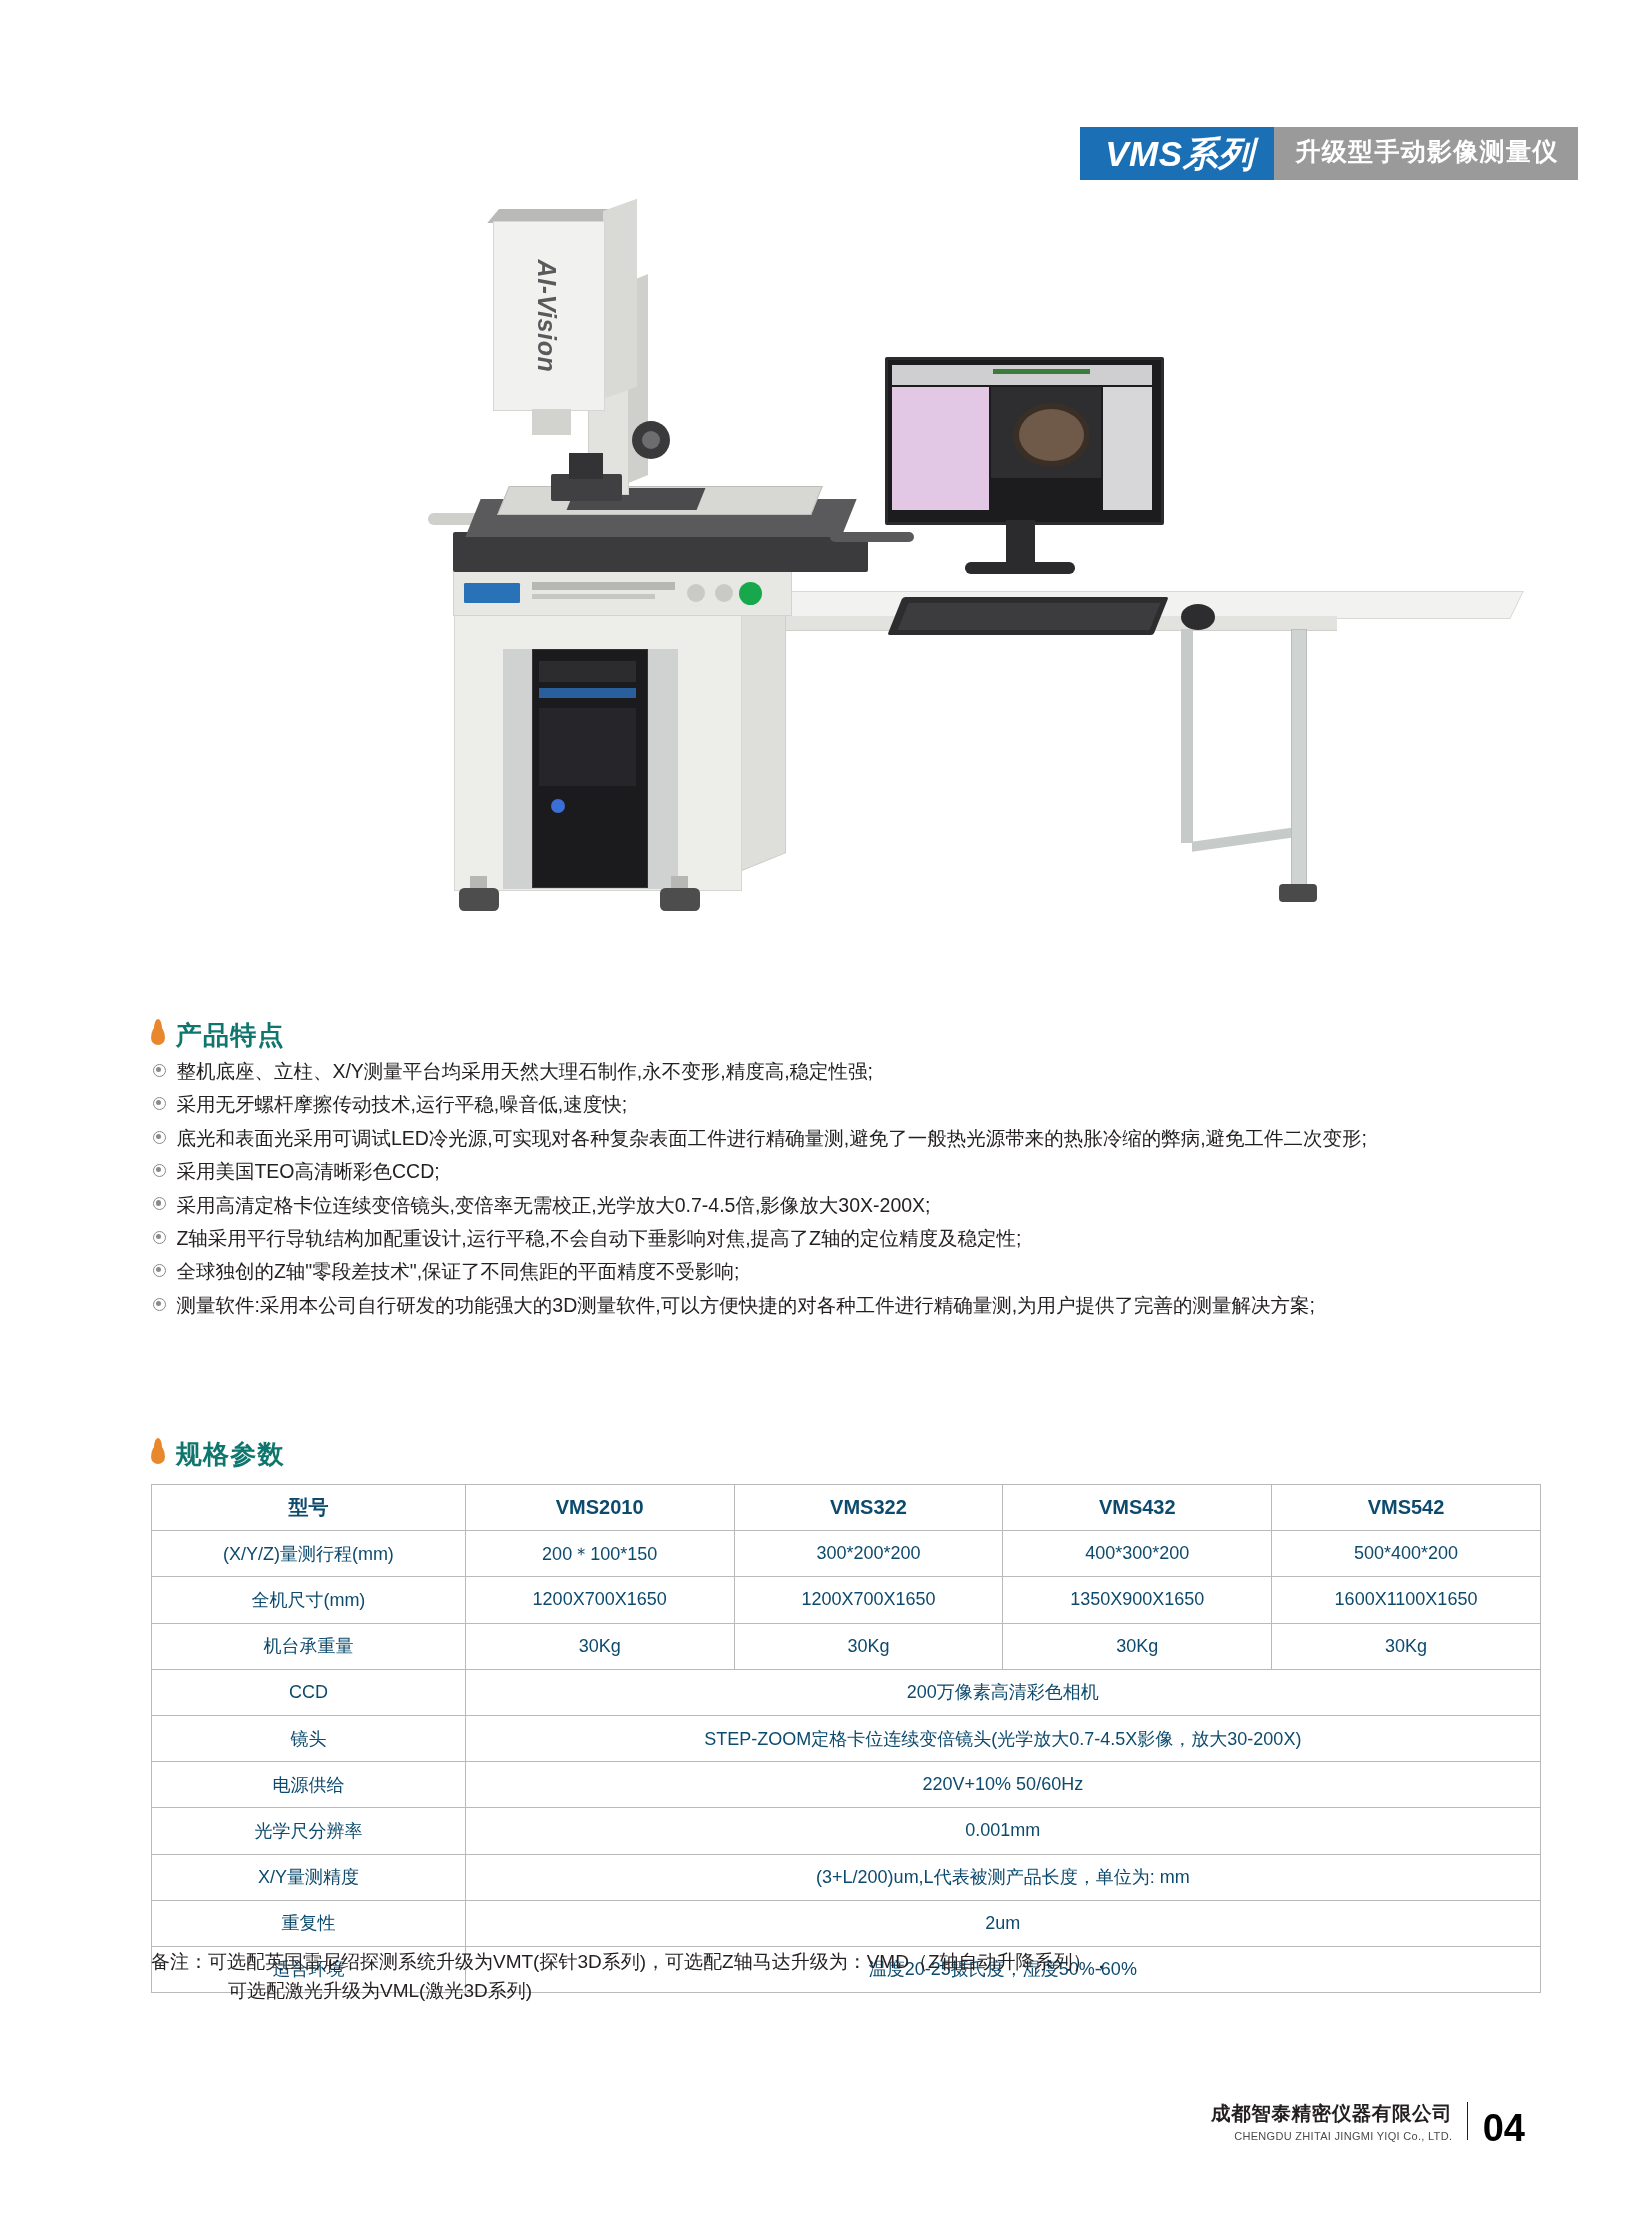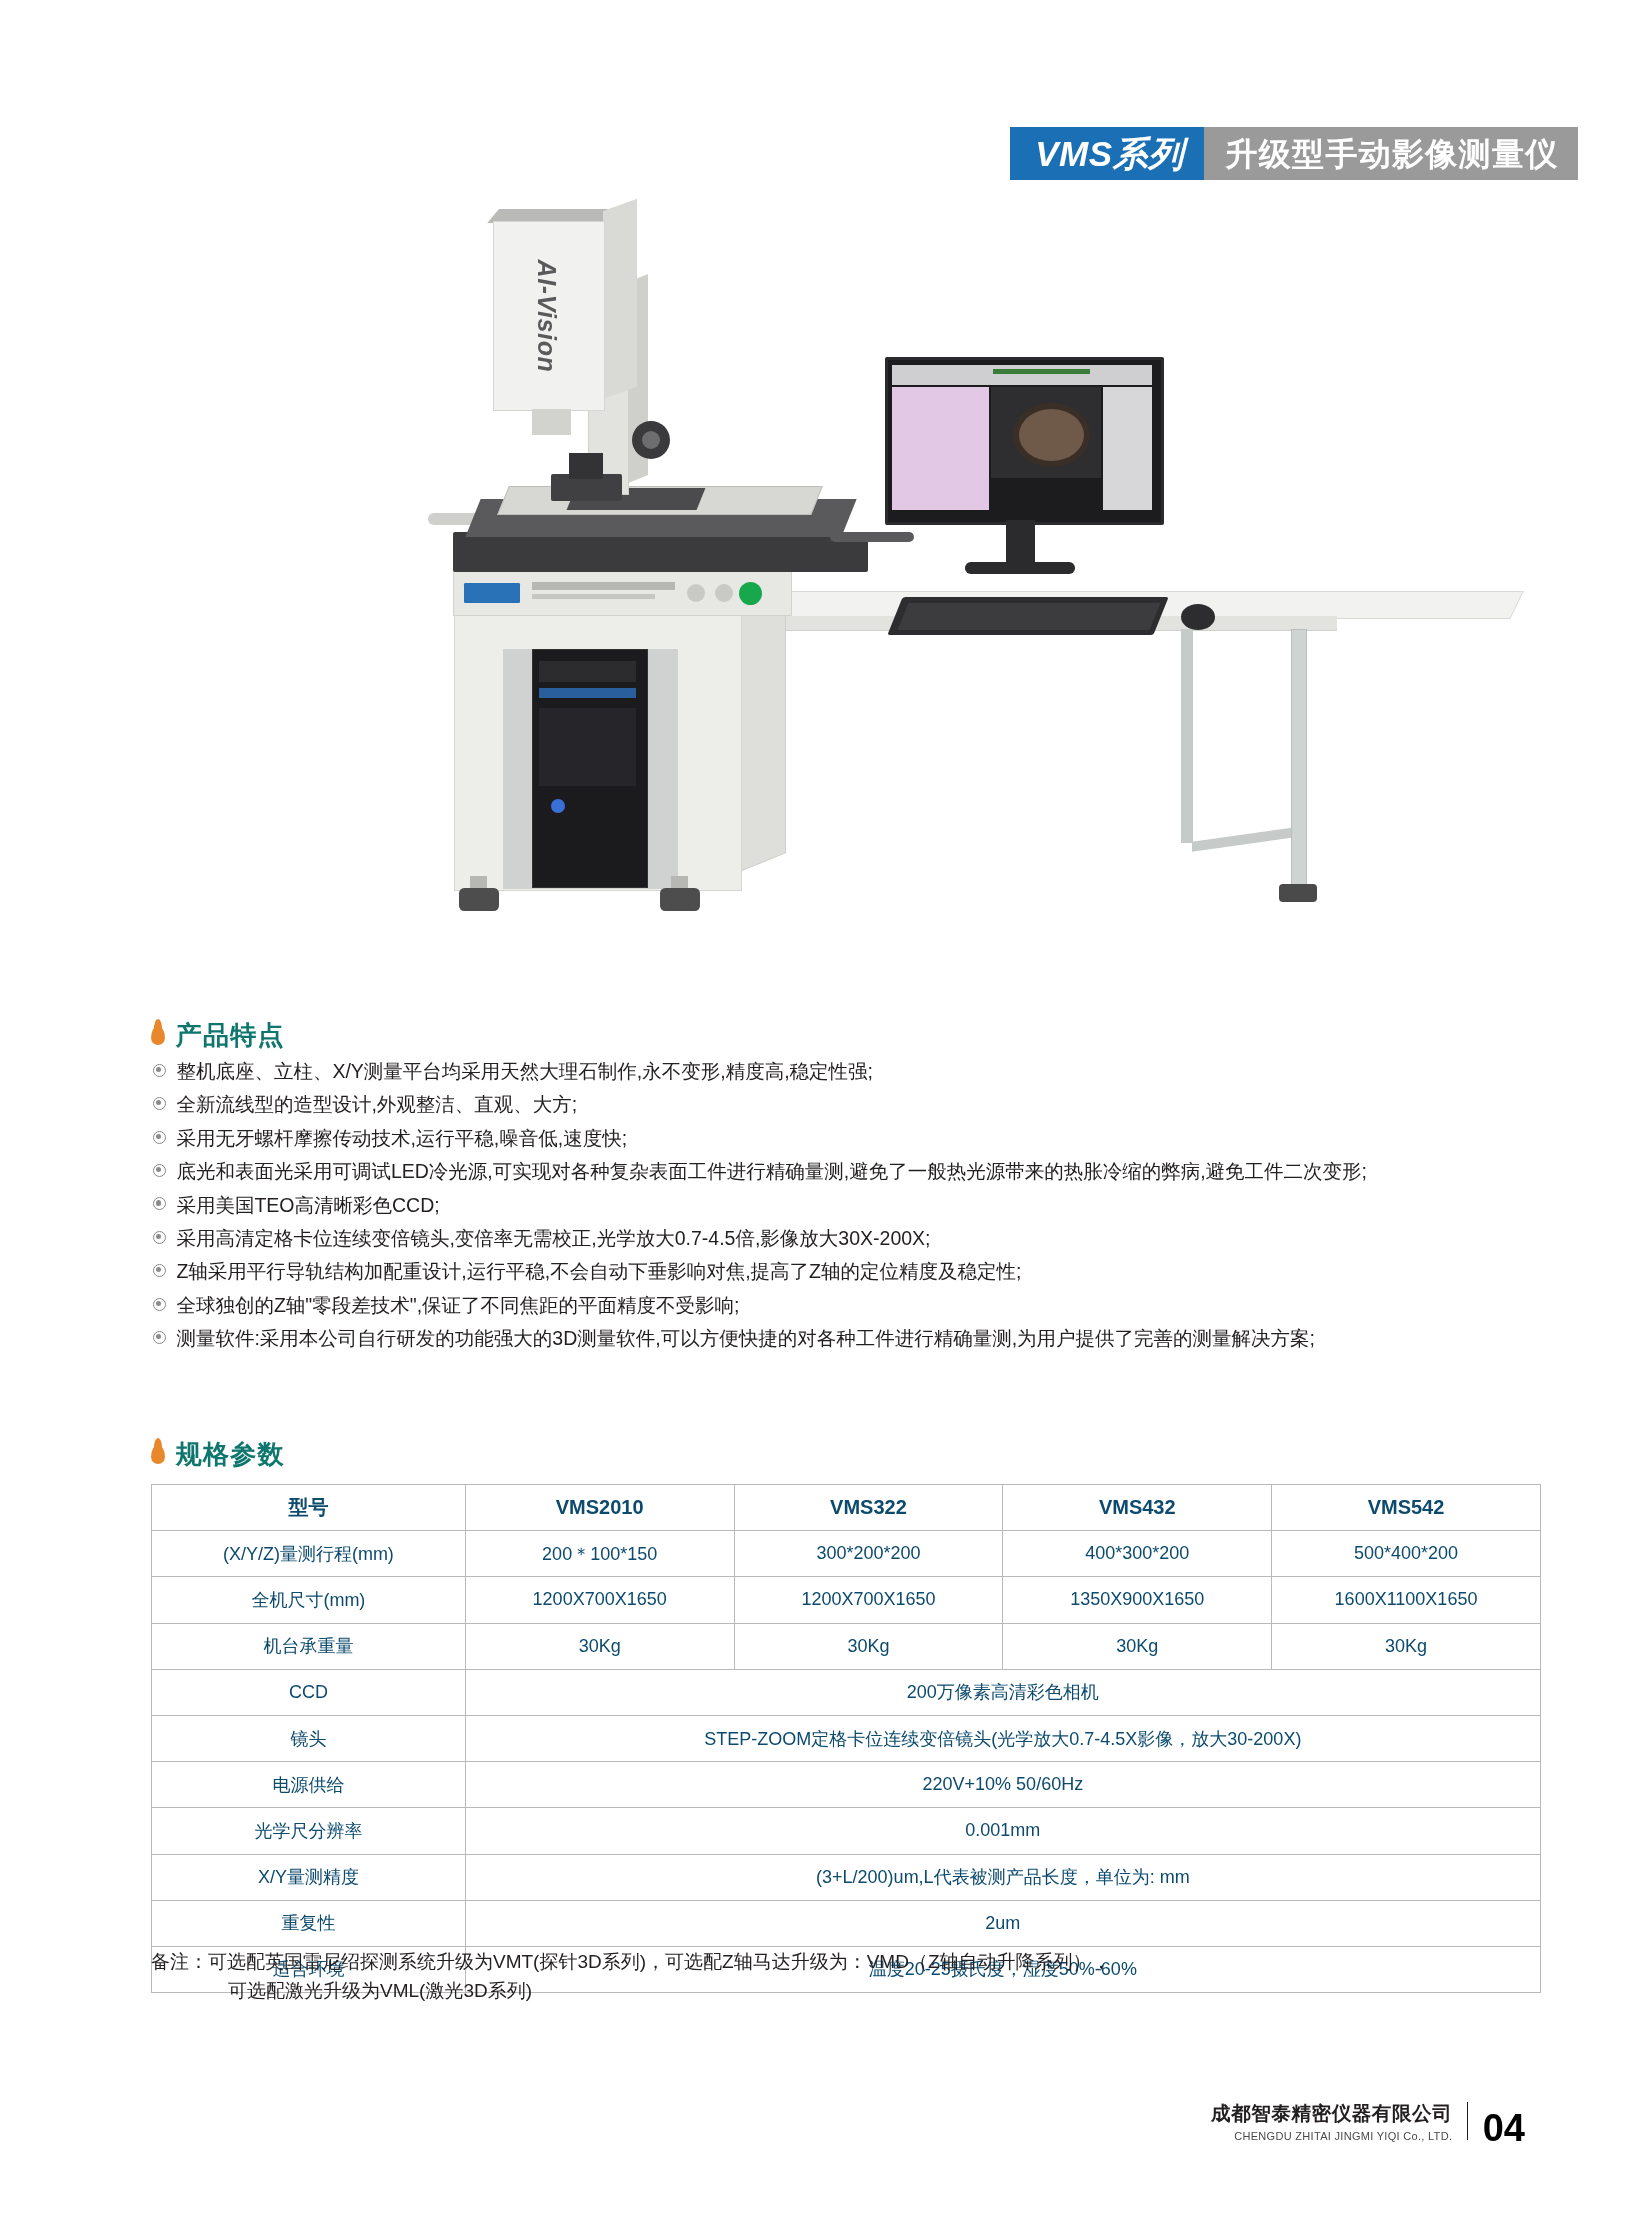--- a/index.html
+++ b/index.html
@@ -41,24 +41,25 @@
     line-height: 1;
   }
   .banner-gray {
     background: #9a9a9a;
     display: flex;
     align-items: center;
     padding: 0 19.5px 0 22px;
   }
   .banner-gray-text {
     color: #ffffff;
-    font-size: 32px;
+    font-size: 25px;
     font-weight: bold;
     letter-spacing: 1.3px;
     line-height: 1;
+    font-family: Liberation Mono, monospace;
   }
 
   
   .product-image {
     position: absolute;
     top: 195px;
     left: 337px;
     width: 1012px;
     height: 772px;
   }
@@ -803,24 +804,20 @@
   <span class="title">产品特点</span>
 </div>
 
 <div class="feature-list">
   <div class="feature-item">
     <span class="feature-bullet"></span>
     <span class="feature-text">整机底座、立柱、X/Y测量平台均采用天然大理石制作,永不变形,精度高,稳定性强;</span>
   </div>
   <div class="feature-item">
     <span class="feature-bullet"></span>
-    <span class="feature-text">全新流线型的造型设计,外观整洁、直观、大方;</span>
-  </div>
-  <div class="feature-item">
-    <span class="feature-bullet"></span>
     <span class="feature-text">采用无牙螺杆摩擦传动技术,运行平稳,噪音低,速度快;</span>
   </div>
   <div class="feature-item">
     <span class="feature-bullet"></span>
     <span class="feature-text">底光和表面光采用可调试LED冷光源,可实现对各种复杂表面工件进行精确量测,避免了一般热光源带来的热胀冷缩的弊病,避免工件二次变形;</span>
   </div>
   <div class="feature-item">
     <span class="feature-bullet"></span>
     <span class="feature-text">采用美国TEO高清晰彩色CCD;</span>
   </div>

